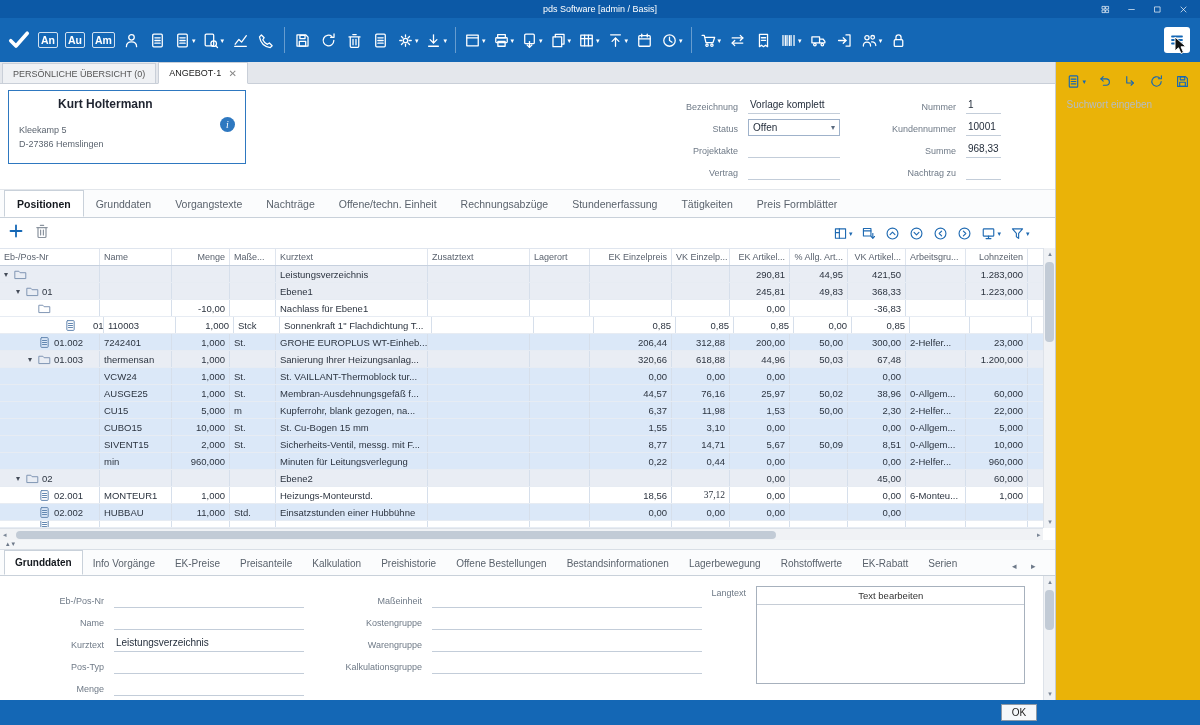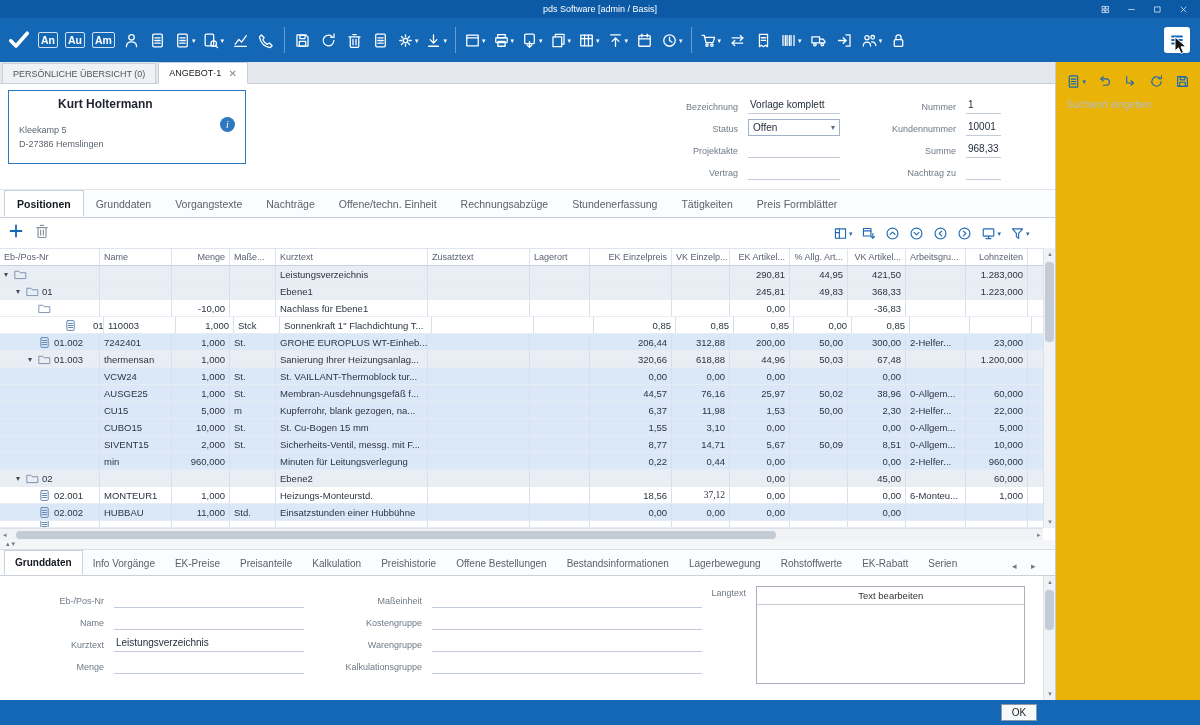--- a/index.html
+++ b/index.html
@@ -1018,20 +1018,24 @@
                 <span class="bf-label">Eb-/Pos-Nr</span>
                 <span class="bf-val"></span>
               </div>
               <div class="bf-row">
                 <span class="bf-label">Name</span>
                 <span class="bf-val"></span>
               </div>
               <div class="bf-row">
                 <span class="bf-label">Kurztext</span>
                 <span class="bf-val">Leistungsverzeichnis</span>
+              </div>
+              <div class="bf-row">
+                <span class="bf-label">Pos-Typ</span>
+                <span class="bf-val"></span>
               </div>
               <div class="bf-row">
                 <span class="bf-label">Menge</span>
                 <span class="bf-val"></span>
               </div>
             </div>
           <div class="bf-col bf-col2">
               <div class="bf-row">
                 <span class="bf-label">Maßeinheit</span>
                 <span class="bf-val"></span>

